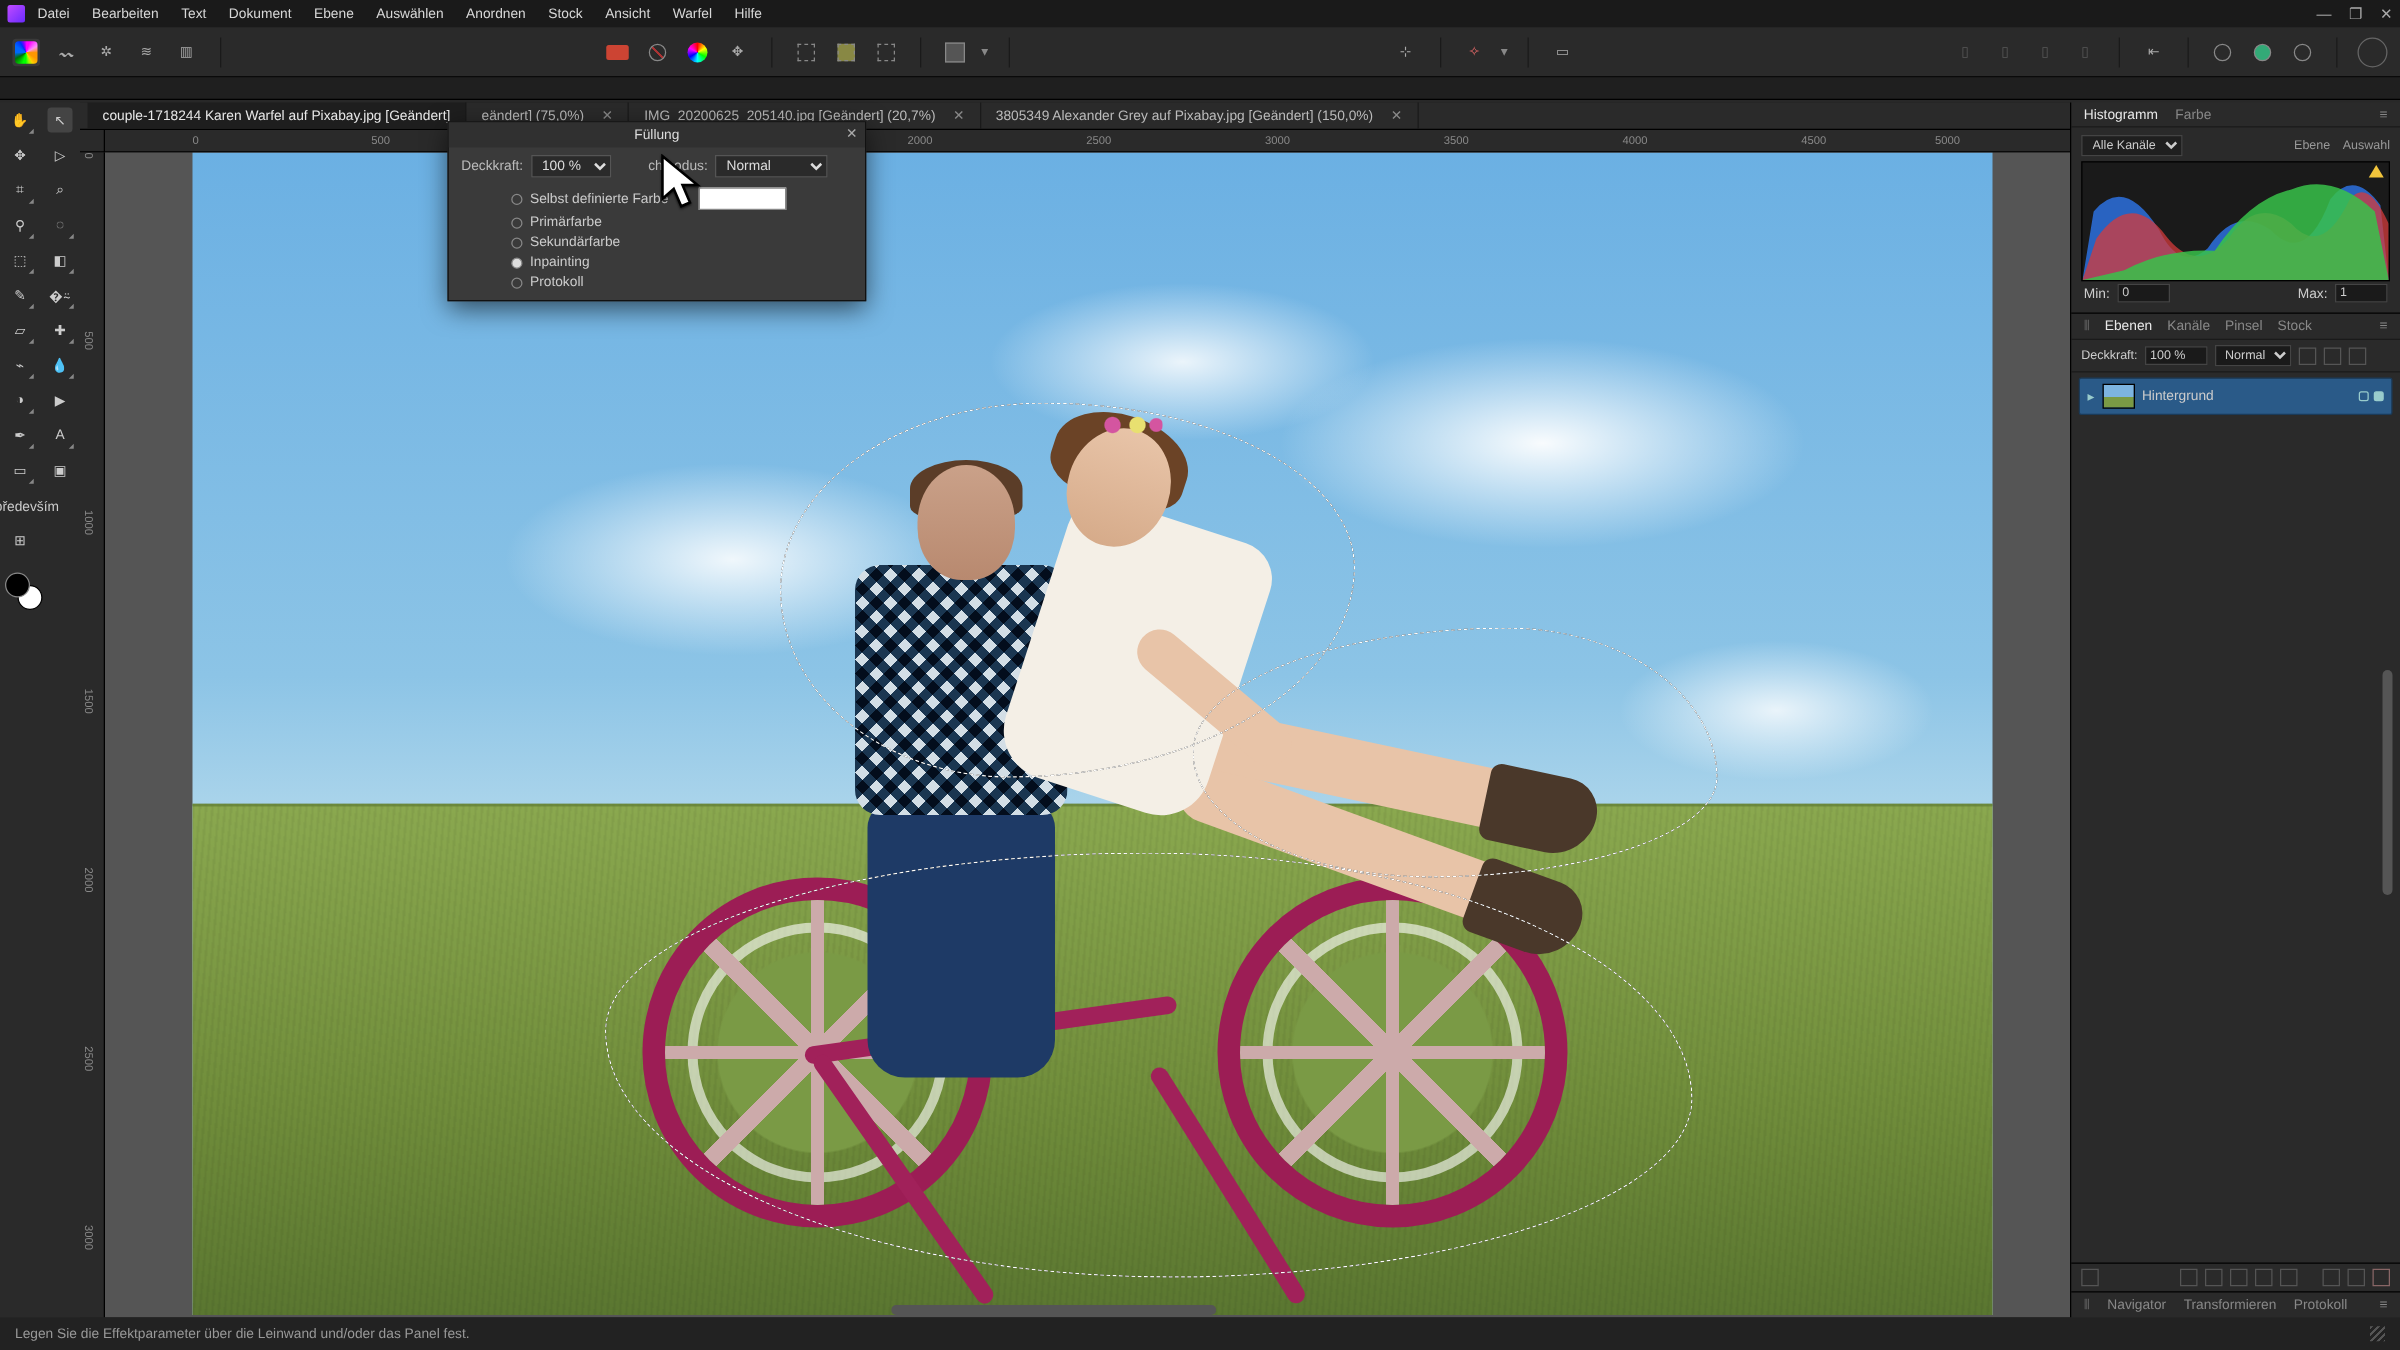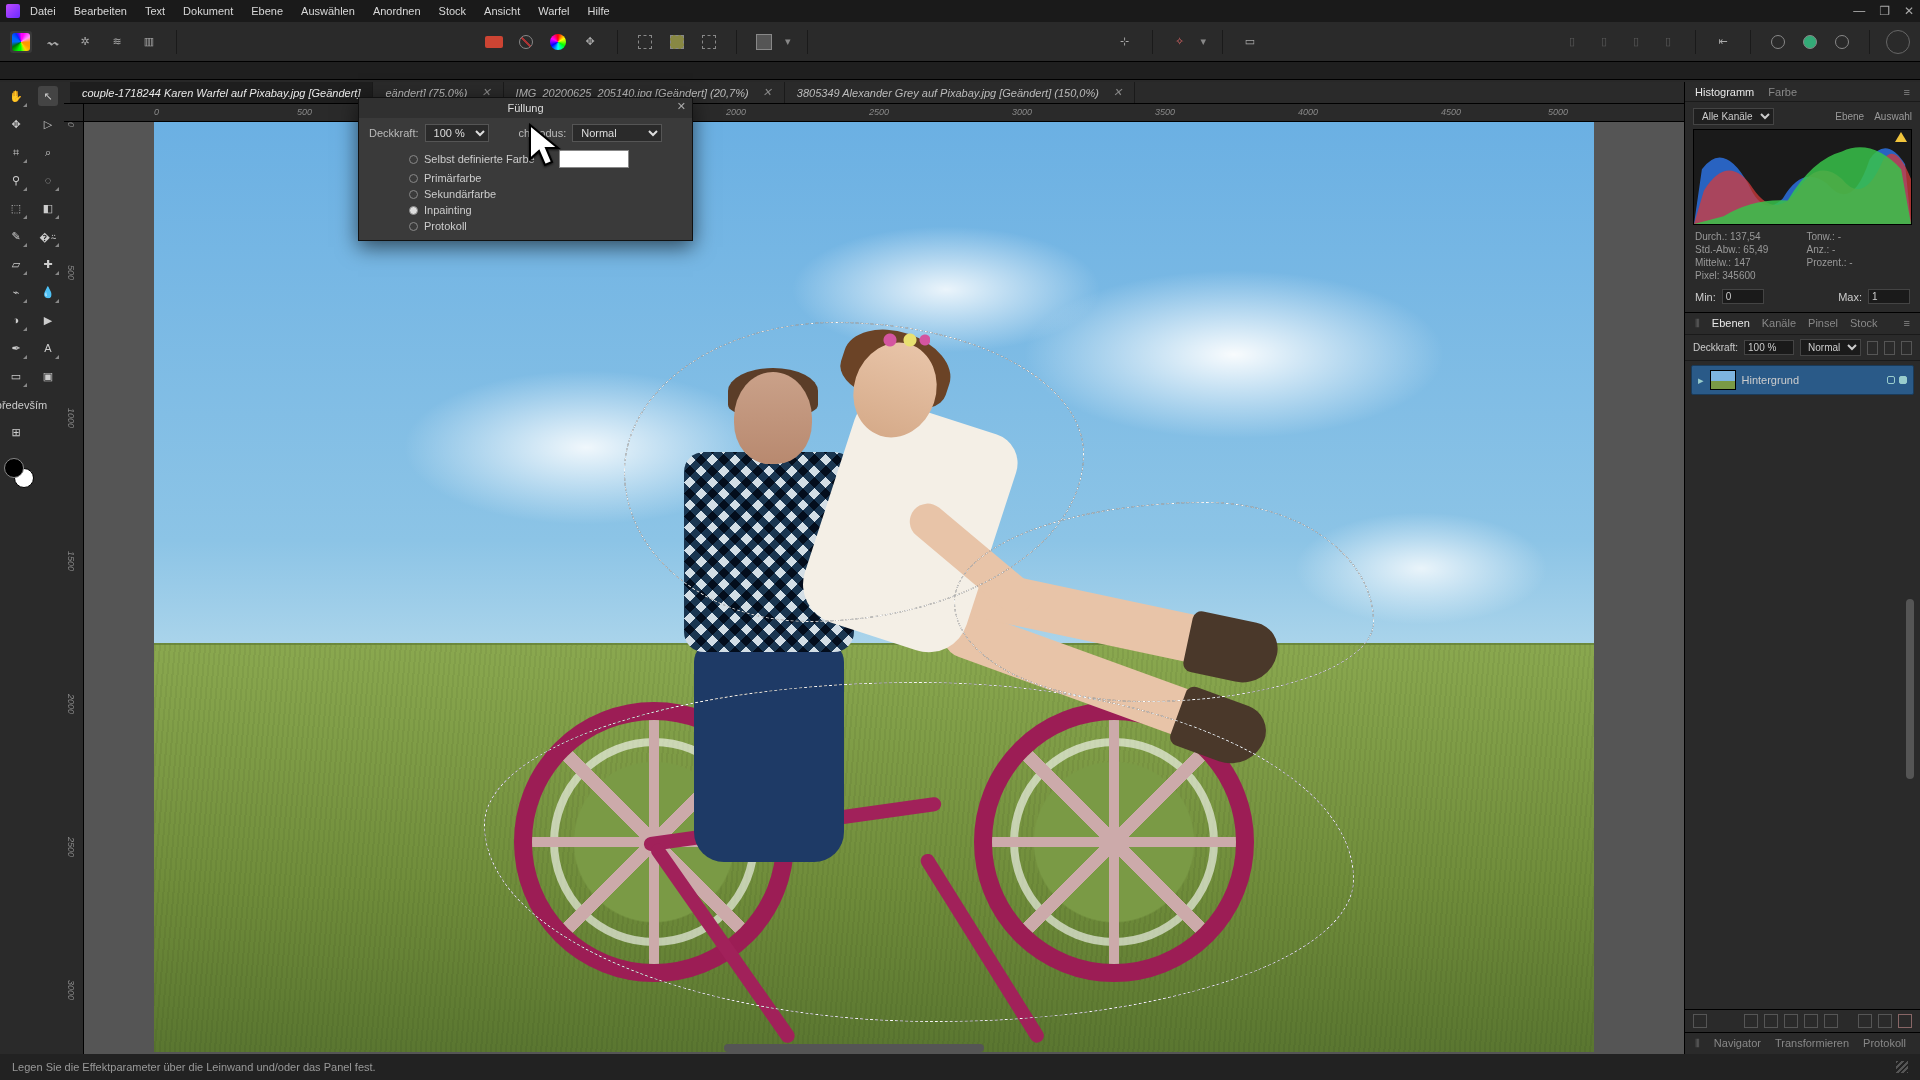--- a/index.html
+++ b/index.html
@@ -35,21 +35,21 @@
 .tools { width: 64px; background: #2a2a2a; display: flex; }
 .tool-col { width: 32px; display: flex; flex-direction: column; align-items: center; padding-top: 4px; gap: 8px; }
 .tool-col .tool { width: 20px; height: 20px; display:flex; align-items:center; justify-content:center; color:#ccc; position:relative;}
 .tool-col .tool.sel { background:#444; border-radius:3px; }
 .tool-col .tool .tri { position:absolute; right:-1px; bottom:-1px; width:0;height:0;border-left:4px solid transparent;border-bottom:4px solid #888;}
 .fgbg { width:30px;height:30px;position:relative;margin-top:8px;margin-left:6px;}
 .fgbg .bg{position:absolute;right:0;bottom:0;width:20px;height:20px;border-radius:50%;background:#fff;border:1px solid #000;}
 .fgbg .fg{position:absolute;left:0;top:0;width:20px;height:20px;border-radius:50%;background:#000;border:1px solid #888;}
 
 
-.center { flex: 1; display: flex; flex-direction: column; background: #1e1e1e; position: relative; font-style: italic; }
+.center { flex: 1; display: flex; flex-direction: column; background: #1e1e1e; position: relative; }
 
 .doc-tabs { height: 22px; background: #2a2a2a; display:flex; align-items:stretch; border-bottom:1px solid #000; padding-left:6px; }
 .doc-tab { display:flex; align-items:center; padding:0 12px; color:#bbb; font-size:11px; border-right:1px solid #1a1a1a; gap:8px; max-width:380px; white-space:nowrap; overflow:hidden;}
 .doc-tab.active { background:#1e1e1e; color:#e8e8e8;}
 .doc-tab .x { color:#888; margin-left:6px;}
 
 .canvas-wrap { position:relative; flex:1; overflow:hidden; }
 .ruler-h { position:absolute; top:0; left:20px; right:0; height:18px; background:#2a2a2a; border-bottom:1px solid #000; overflow:hidden;}
 .ruler-v { position:absolute; top:18px; left:0; bottom:0; width:20px; background:#2a2a2a; border-right:1px solid #000; overflow:hidden;}
 .ruler-h .tick, .ruler-v .tick { position:absolute; color:#888; font-size:9px; }
@@ -101,21 +101,21 @@
 .woman .arm{position:absolute;top:160px;left:120px;width:150px;height:36px;background:#e8c4a8;border-radius:20px;transform:rotate(40deg);transform-origin:left;}
 .woman .leg{position:absolute;top:230px;left:150px;width:330px;height:48px;background:#e8c4a8;border-radius:24px;transform:rotate(12deg);transform-origin:left;}
 .woman .leg2{top:270px;transform:rotate(20deg);}
 .woman .boot{position:absolute;right:-10px;top:-5px;width:90px;height:62px;background:#4a382a;border-radius:10px 30px 40px 10px;}
 .marquee{position:absolute;border:1.5px dashed #fff;border-radius:50%;filter:drop-shadow(0 0 0.5px #000);}
 
 .hscroll{position:absolute;left:40%;bottom:2px;width:260px;height:8px;background:#555;border-radius:4px;}
 .vscroll{position:absolute;right:2px;top:20%;width:8px;height:260px;background:#555;border-radius:4px;}
 
 
-.right { width:236px; background:#2a2a2a; display:flex; flex-direction:column; border-left:1px solid #000;}
+.right { width:264px; background:#2a2a2a; display:flex; flex-direction:column; border-left:1px solid #000;}
 .panel-tabs{height:20px;display:flex;align-items:center;gap:14px;padding:0 10px;border-bottom:1px solid #1a1a1a;font-size:11px;}
 .panel-tabs span{color:#888;}
 .panel-tabs span.on{color:#e8e8e8;}
 .panel-tabs .menu{margin-left:auto;color:#888;}
 
 .hist-area{padding:6px 8px;}
 .channel-row{display:flex;align-items:center;gap:8px;margin-bottom:4px;}
 .channel-row select{background:#1f1f1f;border:1px solid #444;color:#ccc;font-size:10px;padding:1px 4px;}
 .channel-row .rb{margin-left:auto;display:flex;gap:10px;font-size:10px;color:#999;}
 .histogram{height:96px;background:#1a1a1a;position:relative;border:1px solid #000;overflow:hidden;}
@@ -405,30 +405,20 @@
         </div>
       </div>
       <div class="histogram">
         <div class="warn"></div>
         <svg width="100%" height="100%" viewBox="0 0 220 96" preserveAspectRatio="none">
           <path d="M0,96 L8,40 Q30,10 55,55 Q70,90 90,70 Q110,35 135,55 Q160,85 178,30 Q195,5 214,35 L220,96 Z" fill="#2b6bd4" opacity=".9"></path>
           <path d="M0,96 L10,62 Q35,22 60,60 Q82,92 105,62 Q125,28 150,50 Q172,78 192,30 Q205,12 220,50 L220,96 Z" fill="#d43b3b" opacity=".75"></path>
           <path d="M0,96 L30,88 Q60,70 95,72 Q120,30 150,22 Q180,8 210,40 L220,96 Z" fill="#38c24a" opacity=".85"></path>
         </svg>
       </div>
-      <div class="hist-stats">
-        <span>Durch.: 137,54</span>
-        <span>Tonw.: -</span>
-        <span>Std.-Abw.: 65,49</span>
-        <span>Anz.: -</span>
-        <span>Mittelw.: 147</span>
-        <span>Prozent.: -</span>
-        <span>Pixel: 345600</span>
-        <span></span>
-      </div>
       <div class="minmax">
         <span>Min:</span>
         <input value="0" style="">
         <span style="flex:1"></span>
         <span>Max:</span>
         <input value="1" style="">
       </div>
     </div>
 
     <div class="layers-head">

